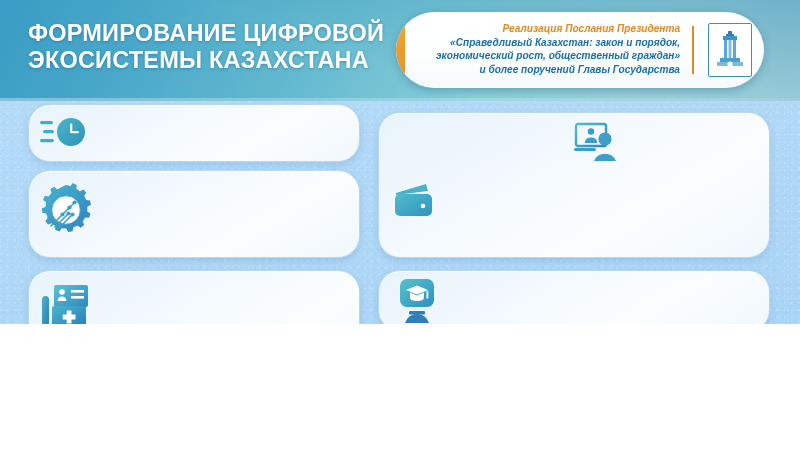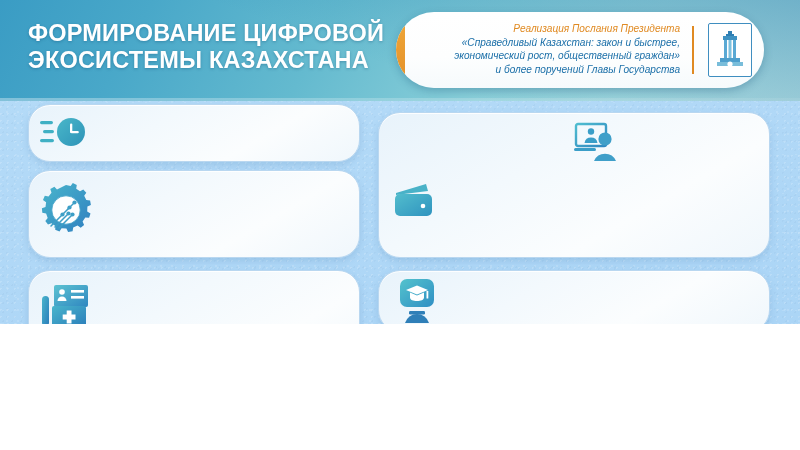--- a/index.html
+++ b/index.html
@@ -82,21 +82,21 @@
     background: linear-gradient(180deg, #f0a93a, #e38f28);
   }
   .banner-text {
     position: absolute; left: 22px; top: 10px;
     width: 262px;
     text-align: right;
     font-style: italic;
     font-size: 10.1px;
     line-height: 1.36;
     color: #1b6fa8;
-    font-weight: normal;
+    font-weight: bold;
   }
   .banner-text .l1 { color:#e08a22; }
   .banner-divider {
     position: absolute; left: 296px; top: 14px;
     width: 2px; height: 48px;
     background: #e08a22;
   }
   .emblem {
     position: absolute; left: 312px; top: 11px;
     width: 44px; height: 54px;
@@ -194,21 +194,21 @@
   <div class="title">
     <div>Формирование цифровой</div>
     <div>экосистемы Казахстана</div>
   </div>
 
   <div class="banner">
     <div class="banner-accent"></div>
 
     <div class="banner-text">
       <div class="l1">Реализация Послания Президента</div>
-      <div>«Справедливый Казахстан: закон и быстрее,</div>
+      <div>«Справедливый Казахстан: закон и порядок,</div>
       <div>экономический рост, общественный граждан»</div>
       <div>и более поручений Главы Государства</div>
     </div>
 
     <div class="banner-divider"></div>
 
     <div class="emblem">
       <svg width="32" height="42" viewBox="0 0 32 42">
         <rect x="14" y="2" width="4" height="3" fill="#2f7fb4"></rect>
         <rect x="12" y="5" width="8" height="2" fill="#2f7fb4"></rect>

